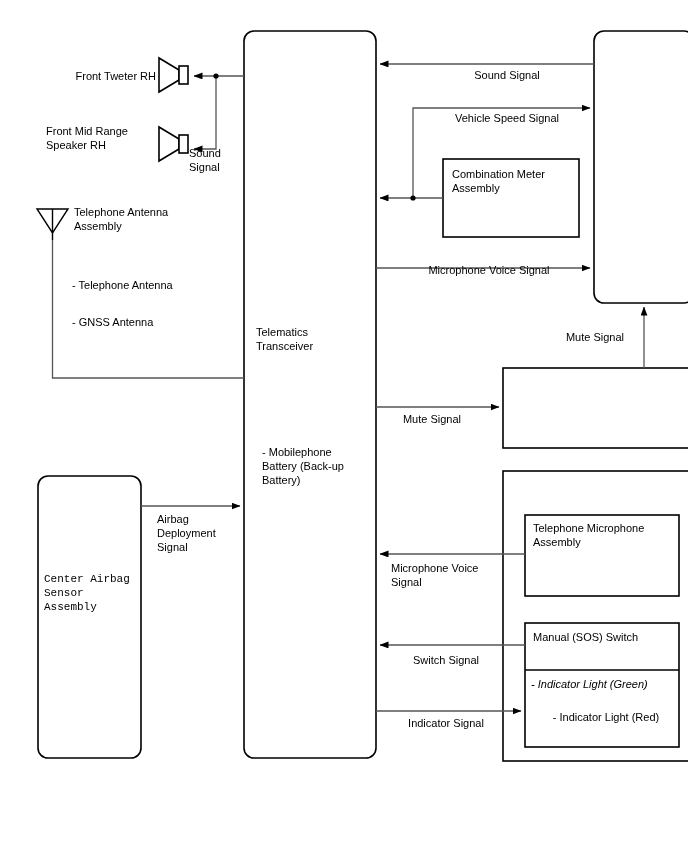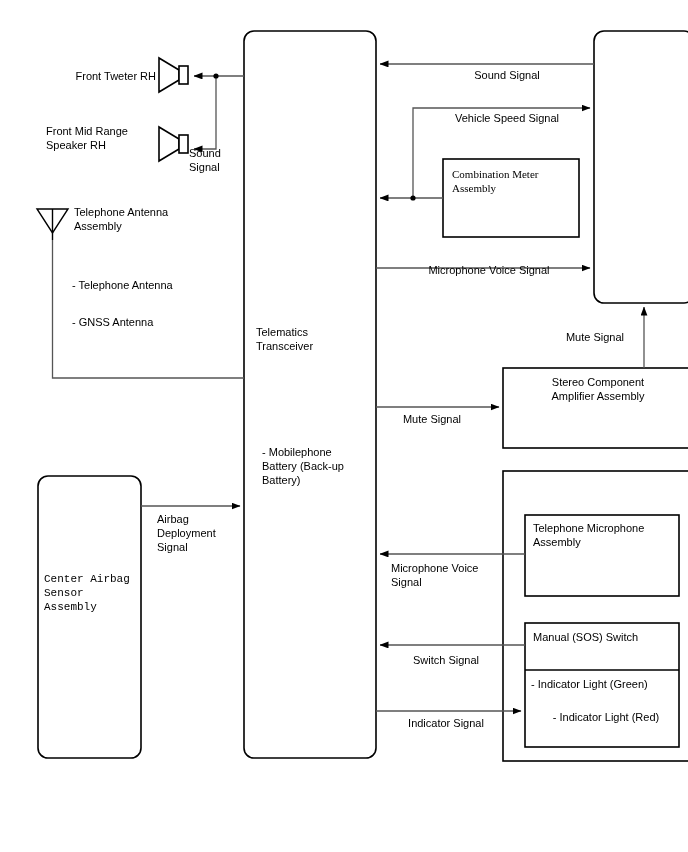--- a/index.html
+++ b/index.html
@@ -128,43 +128,41 @@
 Transceiver</div>
 
   <div class="lbl" style="left:238px;top:445px;width:110px;">- Mobilephone
 Battery (Back-up
 Battery)</div>
 
   <div class="lbl c" style="left:398px;top:68px;width:170px;">Sound Signal</div>
 
   <div class="lbl c" style="left:393px;top:111px;width:180px;">Vehicle Speed Signal</div>
 
-  <div class="lbl" style="left:428px;top:167px;width:125px;font-family:Liberation Serif, serif;">Combination Meter
+  <div class="lbl" style="left:428px;top:167px;width:125px;">Combination Meter
 Assembly</div>
 
 
   <div class="lbl c" style="left:365px;top:263px;width:200px;">Microphone Voice Signal</div>
 
   <div class="lbl c" style="left:528px;top:330px;width:86px;">Mute Signal</div>
 
   <div class="lbl c" style="left:365px;top:412px;width:86px;">Mute Signal</div>
 
-  <div class="lbl c" style="left:489px;top:375px;width:170px;">Stereo Component
-Amplifier Assembly</div>
 
 
   <div class="lbl" style="left:509px;top:521px;width:145px;">Telephone Microphone
 Assembly</div>
 
   <div class="lbl" style="left:367px;top:561px;width:110px;">Microphone Voice
 Signal</div>
 
   <div class="lbl" style="left:509px;top:630px;width:145px;">Manual (SOS) Switch</div>
 
   <div class="lbl c" style="left:367px;top:653px;width:110px;">Switch Signal</div>
 
-  <div class="lbl" style="left:507px;top:677px;width:150px;">- Indicator Light (Green)</div>
+  <div class="lbl" style="left:507px;top:677px;width:150px;font-style:italic;">- Indicator Light (Green)</div>
 
   <div class="lbl" style="left:507px;top:710px;width:150px;text-align:center;">- Indicator Light (Red)</div>
 
   <div class="lbl c" style="left:362px;top:716px;width:120px;">Indicator Signal</div>
 
 </div>
 
 </body></html>

